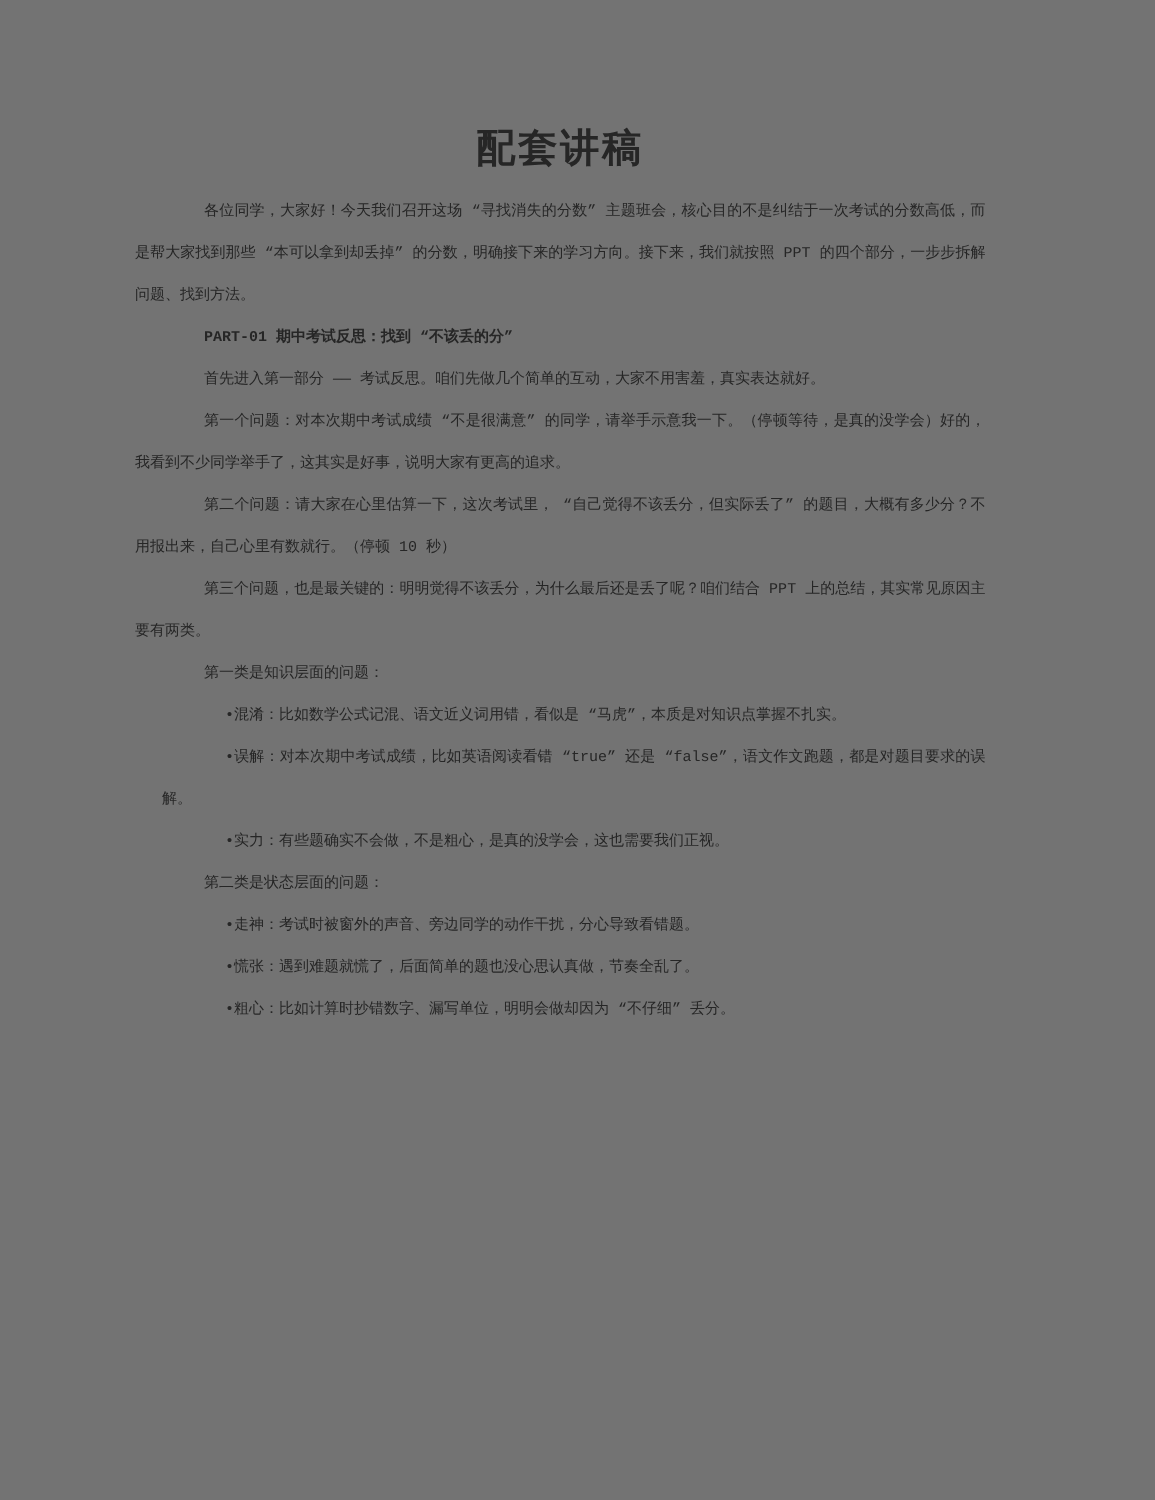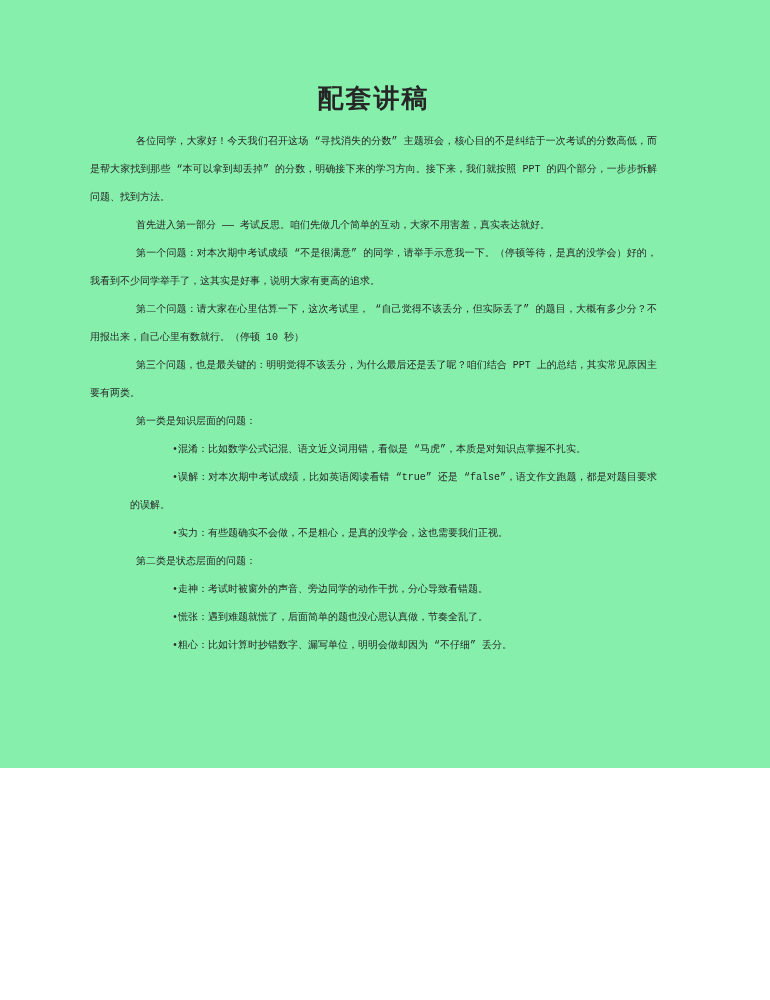--- a/index.html
+++ b/index.html
@@ -3,54 +3,55 @@
 <meta charset="utf-8">
 <style>
   html, body { margin: 0; padding: 0; background: #ffffff; }
   body {
     width: 770px; height: 1000px; overflow: hidden;
     font-family: "Liberation Mono", "Liberation Serif", "DejaVu Serif", serif;
     color: #262626;
   }
   .page {
     box-sizing: border-box;
-    width: 770px; height: 768px;
+    width: 770px; height: 1000px;
     padding: 84px 113px 40px 90px;
-    background: #86efac;
+    background: #737373;
   }
   .doc-title {
     font-size: 26px;
     font-weight: 700;
     line-height: 32px;
     text-align: center;
     margin: 0 0 12px 0;
     letter-spacing: 2px;
   }
   .para, .section-heading, .list-item {
     font-size: 10px;
     line-height: 28px;
     margin: 0;
     text-align: justify;
     text-justify: inter-ideograph;
     word-break: break-all;
   }
   .para { text-indent: 46px; }
   .section-heading { font-weight: 700; text-indent: 46px; }
-  .list-item { margin-left: 40px; text-indent: 42px; }
+  .list-item { margin-left: 18px; text-indent: 42px; }
   .bullet { display: inline; }
 </style>
 </head>
 <body>
 
 <div class="page">
 
   <h1 class="doc-title">配套讲稿</h1>
 
   <p class="para">各位同学，大家好！今天我们召开这场 “寻找消失的分数” 主题班会，核心目的不是纠结于一次考试的分数高低，而是帮大家找到那些 “本可以拿到却丢掉” 的分数，明确接下来的学习方向。接下来，我们就按照 PPT 的四个部分，一步步拆解问题、找到方法。</p>
 
+  <p class="section-heading">PART-01 期中考试反思：找到 “不该丢的分”</p>
 
   <p class="para">首先进入第一部分 —— 考试反思。咱们先做几个简单的互动，大家不用害羞，真实表达就好。</p>
 
   <p class="para">第一个问题：对本次期中考试成绩 “不是很满意” 的同学，请举手示意我一下。（停顿等待，是真的没学会）好的，我看到不少同学举手了，这其实是好事，说明大家有更高的追求。</p>
 
   <p class="para">第二个问题：请大家在心里估算一下，这次考试里， “自己觉得不该丢分，但实际丢了” 的题目，大概有多少分？不用报出来，自己心里有数就行。（停顿 10 秒）</p>
 
   <p class="para">第三个问题，也是最关键的：明明觉得不该丢分，为什么最后还是丢了呢？咱们结合 PPT 上的总结，其实常见原因主要有两类。</p>
 
   <p class="para">第一类是知识层面的问题：</p>

